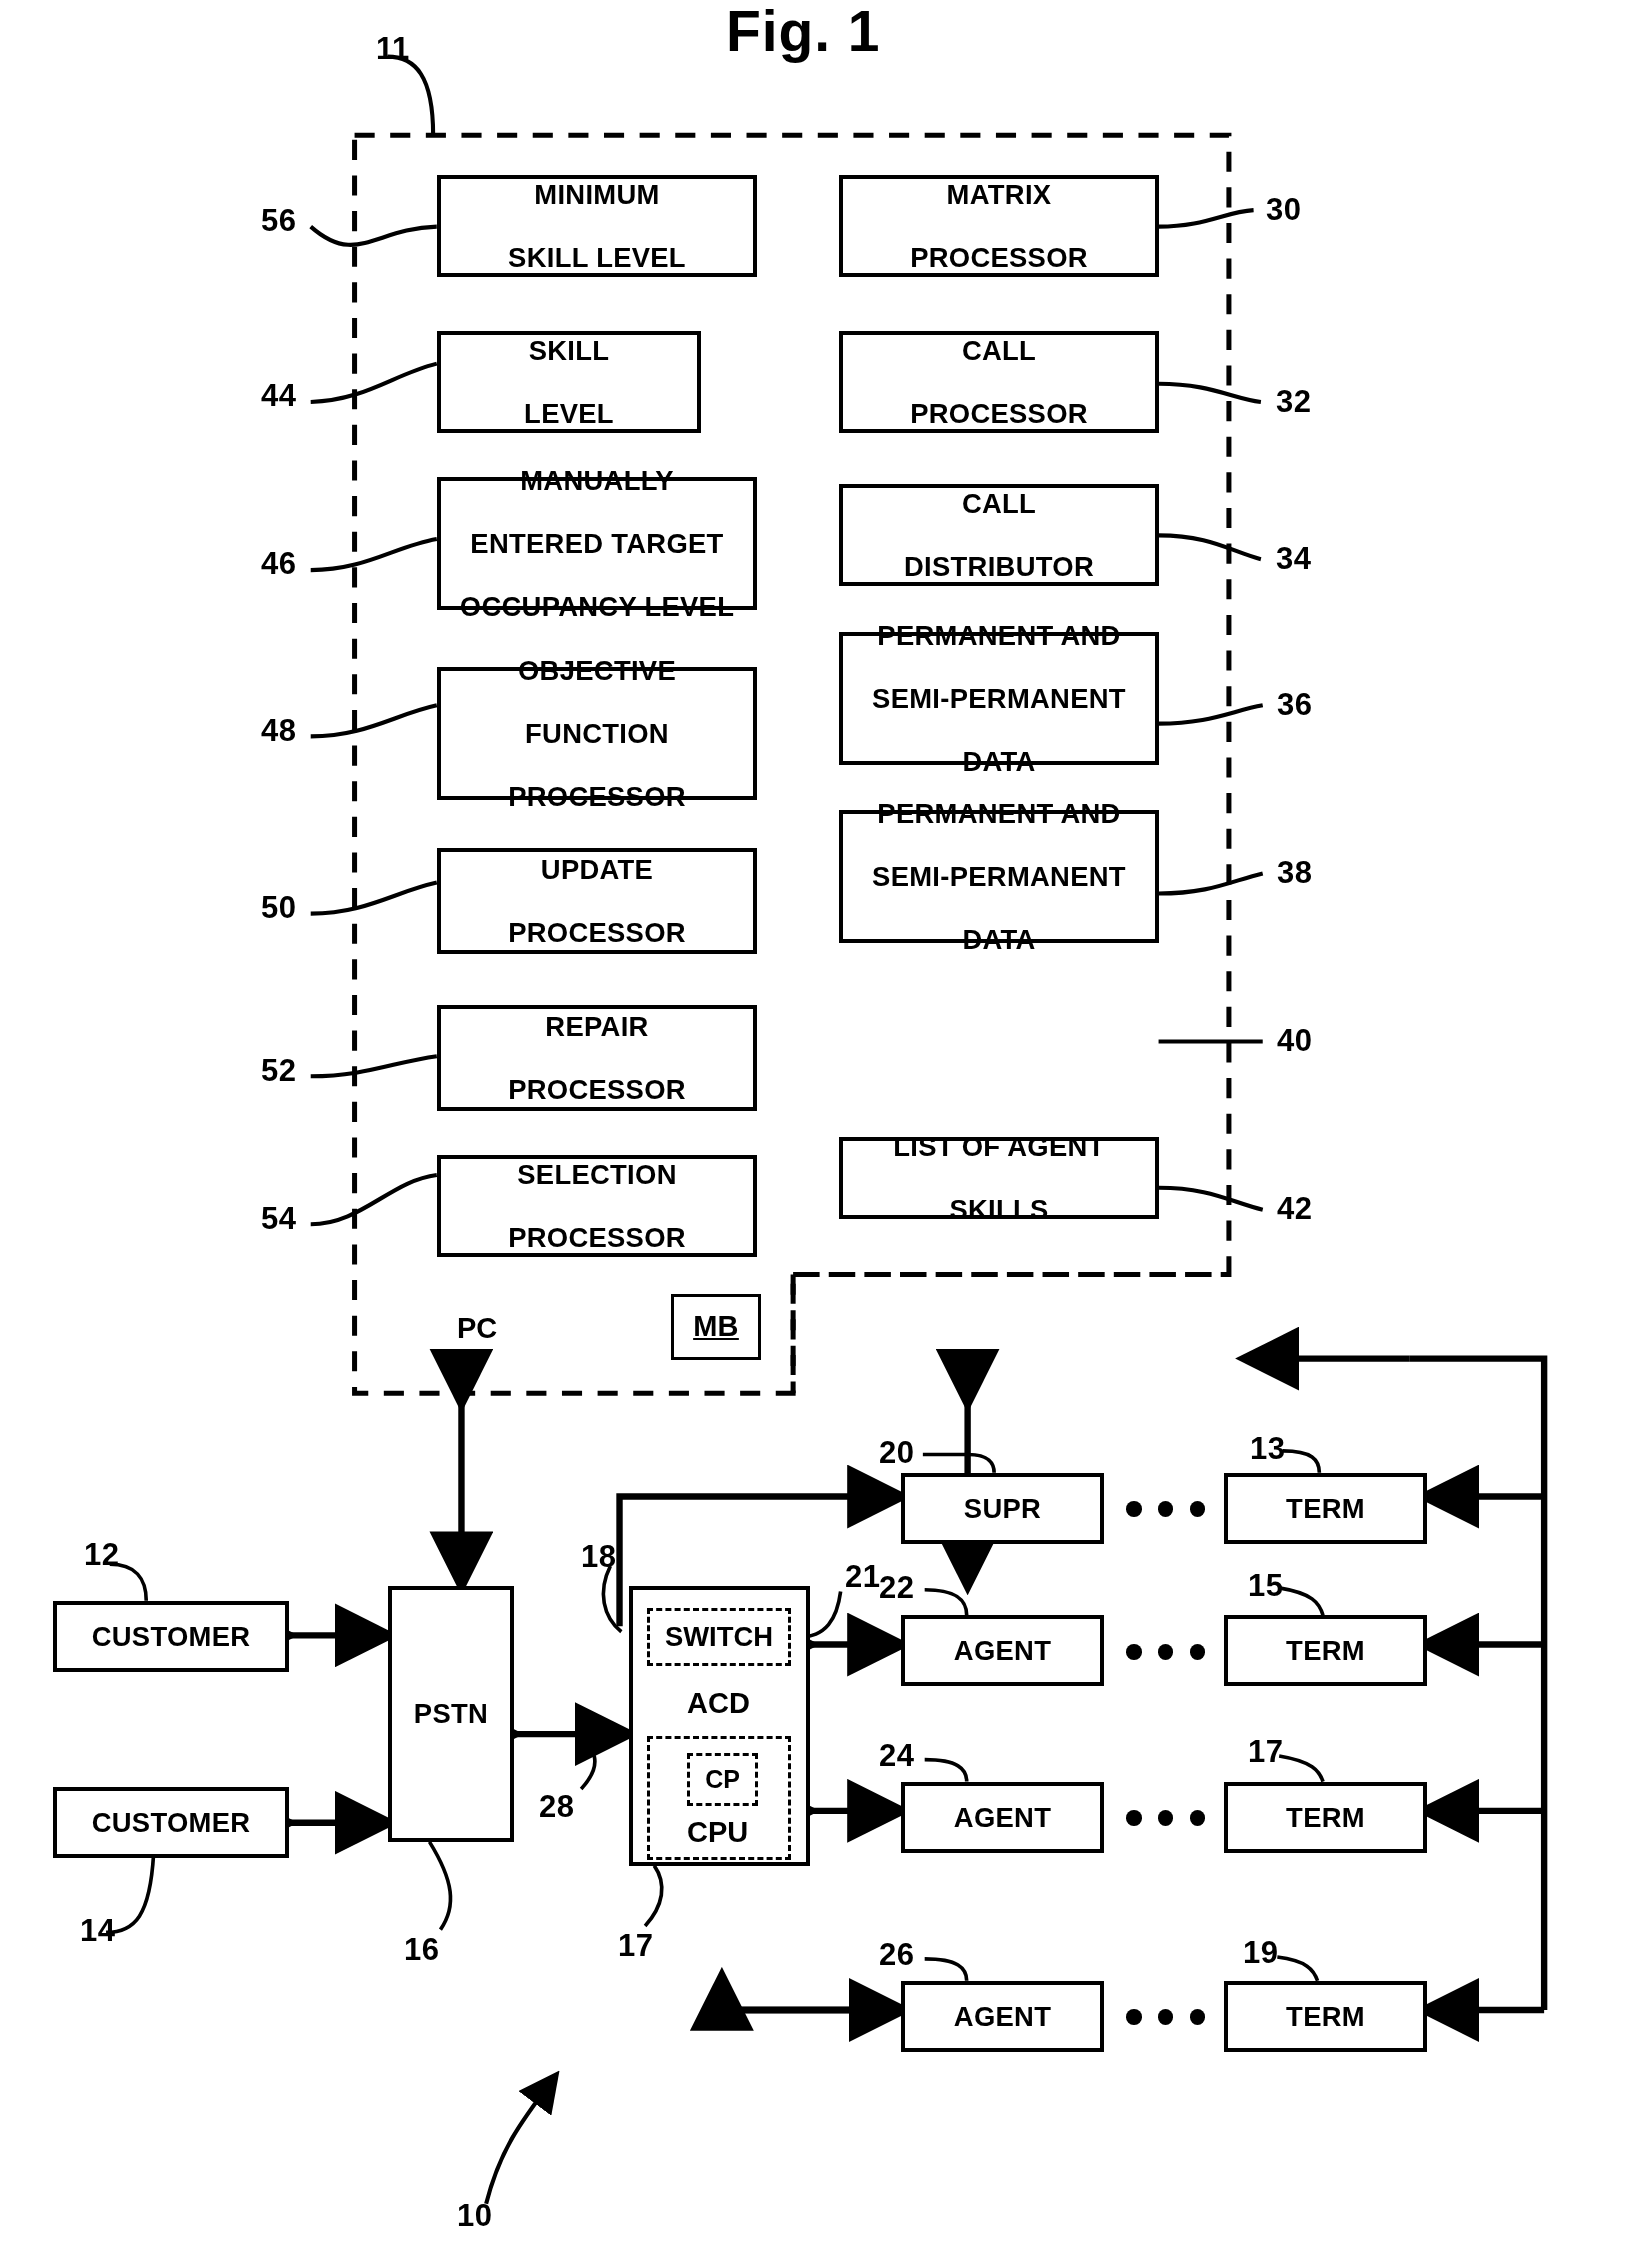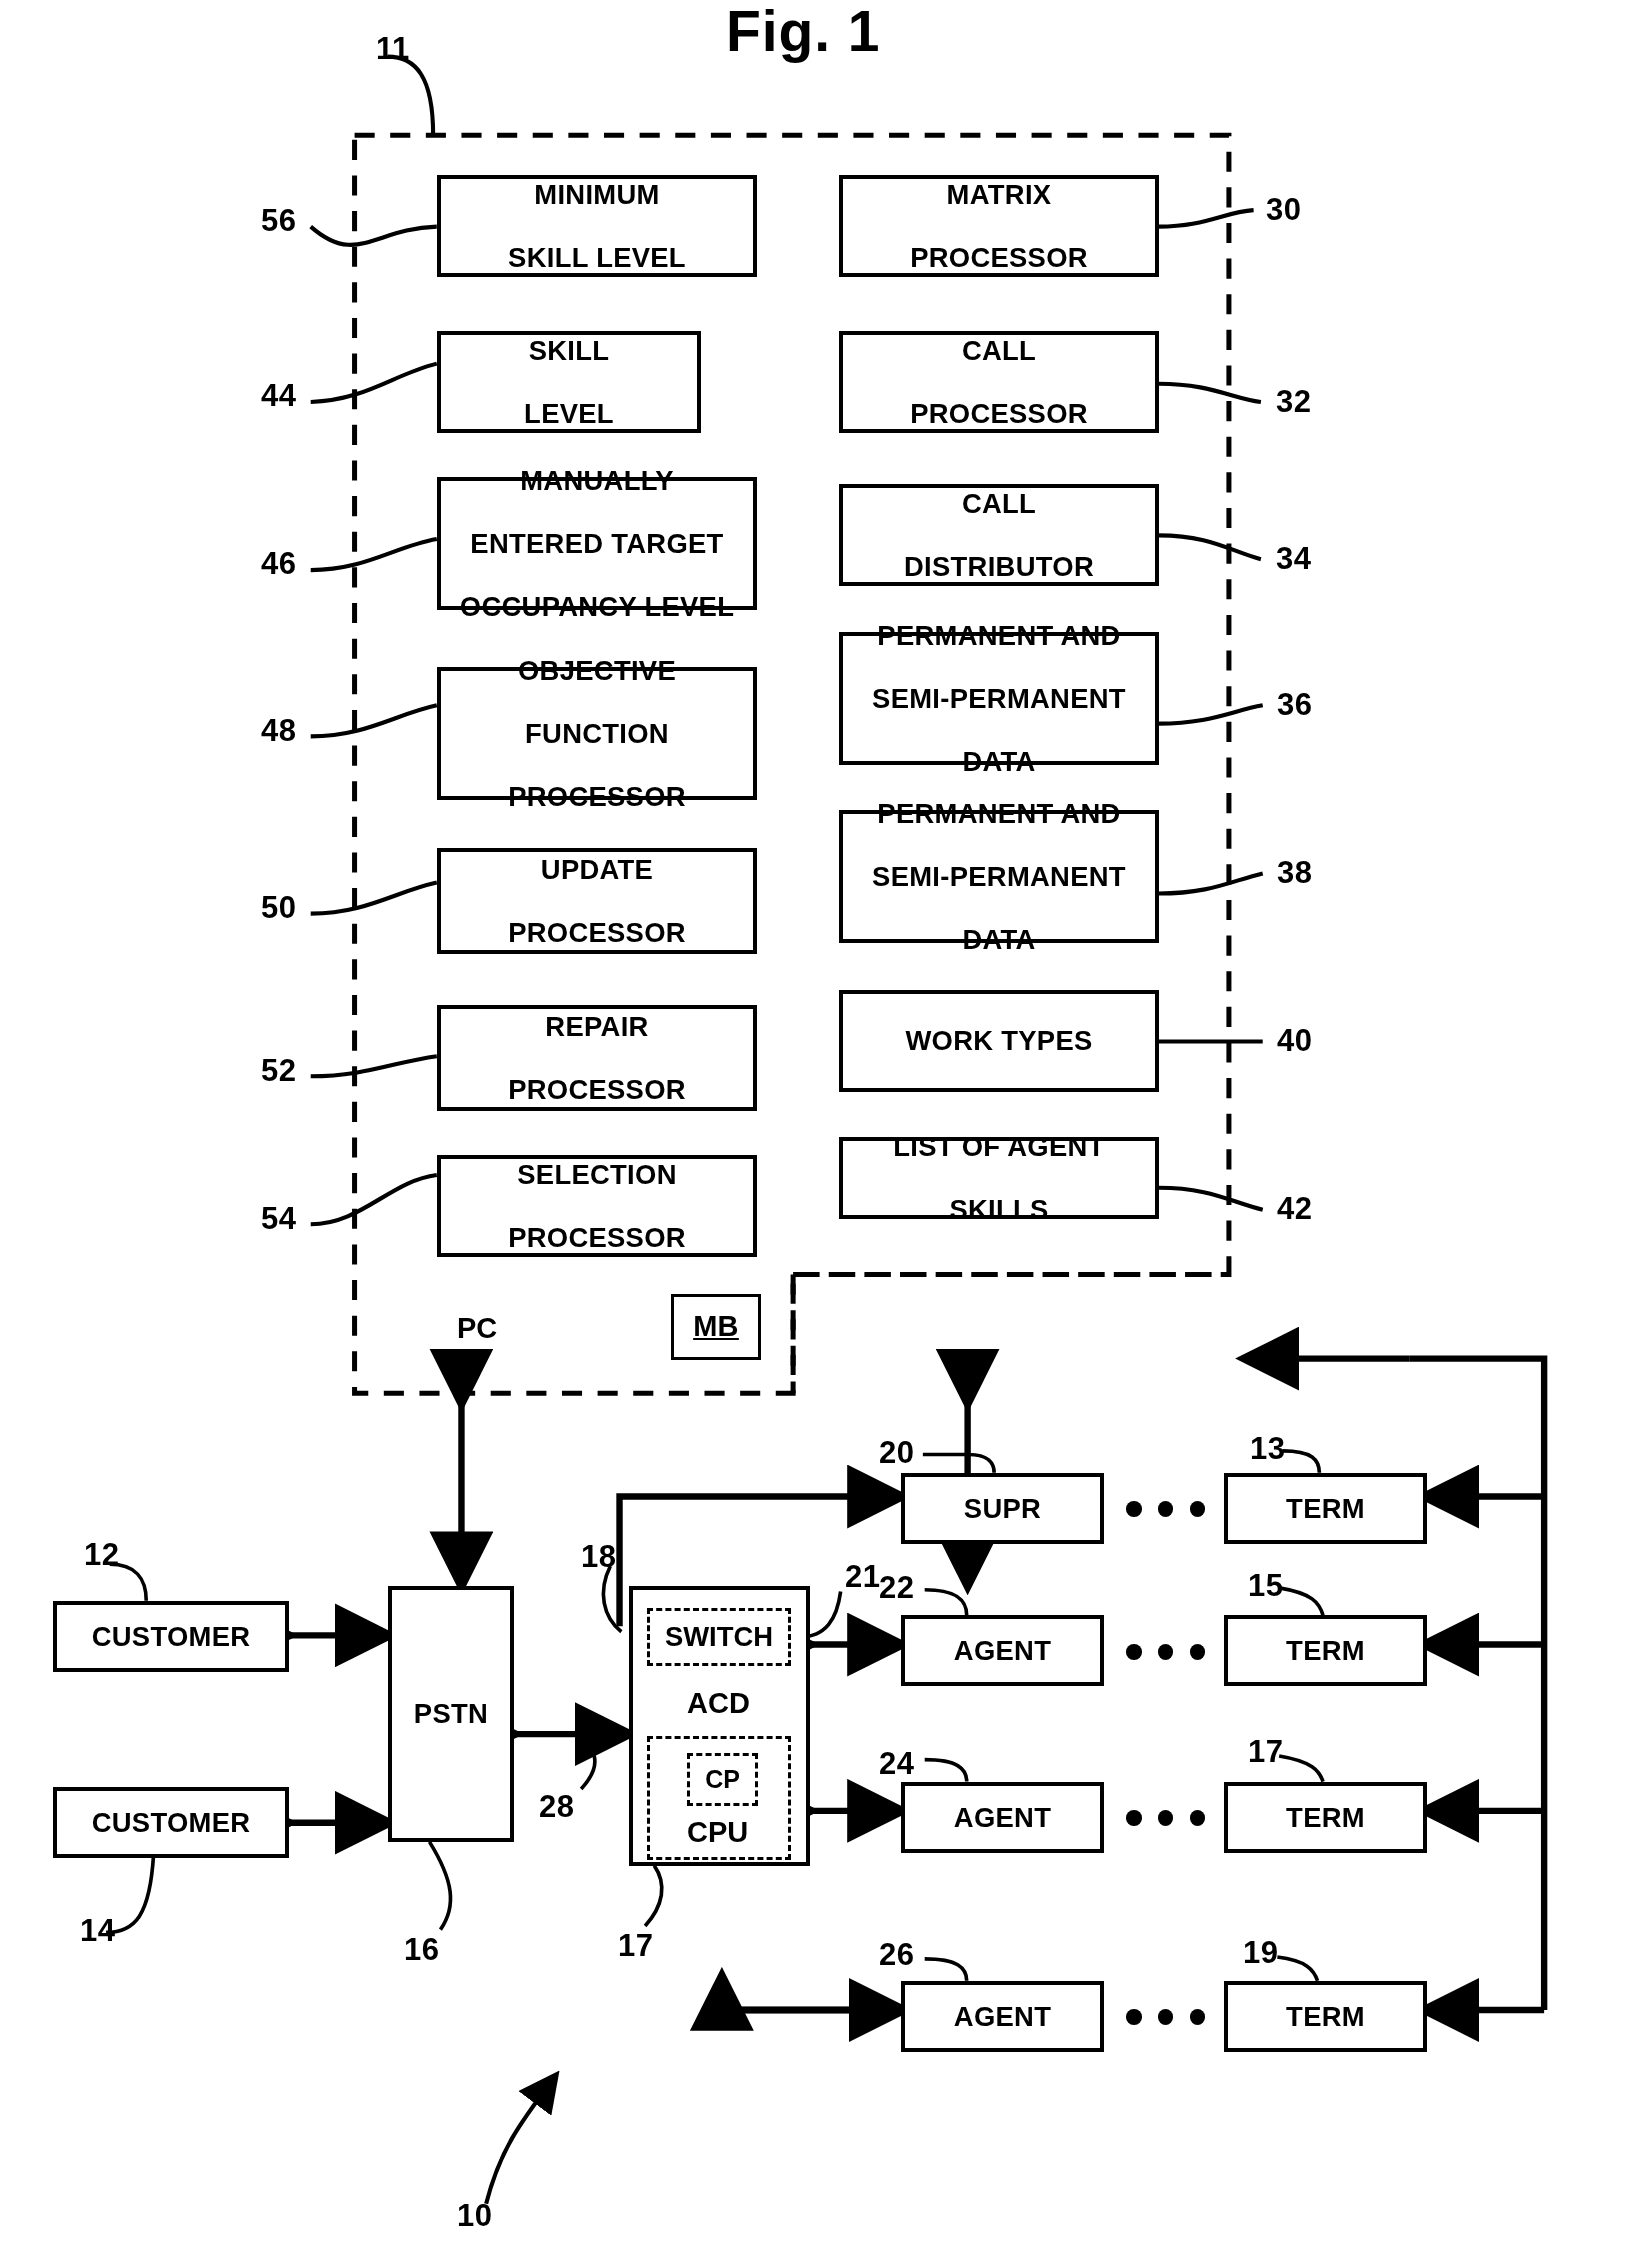--- a/index.html
+++ b/index.html
@@ -249,23 +249,20 @@
   <div class="ref" style="left:1277px;top:855px;">38</div>
   <div class="blk" style="left:839px;top:810px;width:320px;height:133px;">
     <span>
       <span>PERMANENT AND</span><br>
       <span>SEMI-PERMANENT</span><br>
       <span>DATA</span>
     </span>
   </div>
 
   <div class="ref" style="left:1277px;top:1023px;">40</div>
-  <div class="blk" style="left:839px;top:990px;width:320px;height:102px;">
-    <span>WORK TYPES</span>
-  </div>
 
   <div class="ref" style="left:1277px;top:1191px;">42</div>
   <div class="blk" style="left:839px;top:1137px;width:320px;height:82px;">
     <span>
       <span>LIST OF AGENT</span><br>
       <span>SKILLS</span>
     </span>
   </div>
 
   <svg class="layer" viewBox="0 0 1785 2478">
@@ -324,21 +321,21 @@
   <div class="ellipsis" style="left:1126px;top:1644px;">
     <i></i>
       <i></i>
       <i></i>
   </div>
   <div class="ref" style="left:1248px;top:1568px;">15</div>
   <div class="blk" style="left:1224px;top:1615px;width:203px;height:71px;">
     <span>TERM</span>
   </div>
 
-  <div class="ref" style="left:879px;top:1738px;margin-top:8px;">24</div>
+  <div class="ref" style="left:879px;top:1738px;">24</div>
   <div class="blk" style="left:901px;top:1782px;width:203px;height:71px;">
     <span>AGENT</span>
   </div>
   <div class="ellipsis" style="left:1126px;top:1810px;">
     <i></i>
       <i></i>
       <i></i>
   </div>
   <div class="ref" style="left:1248px;top:1734px;">17</div>
   <div class="blk" style="left:1224px;top:1782px;width:203px;height:71px;">

